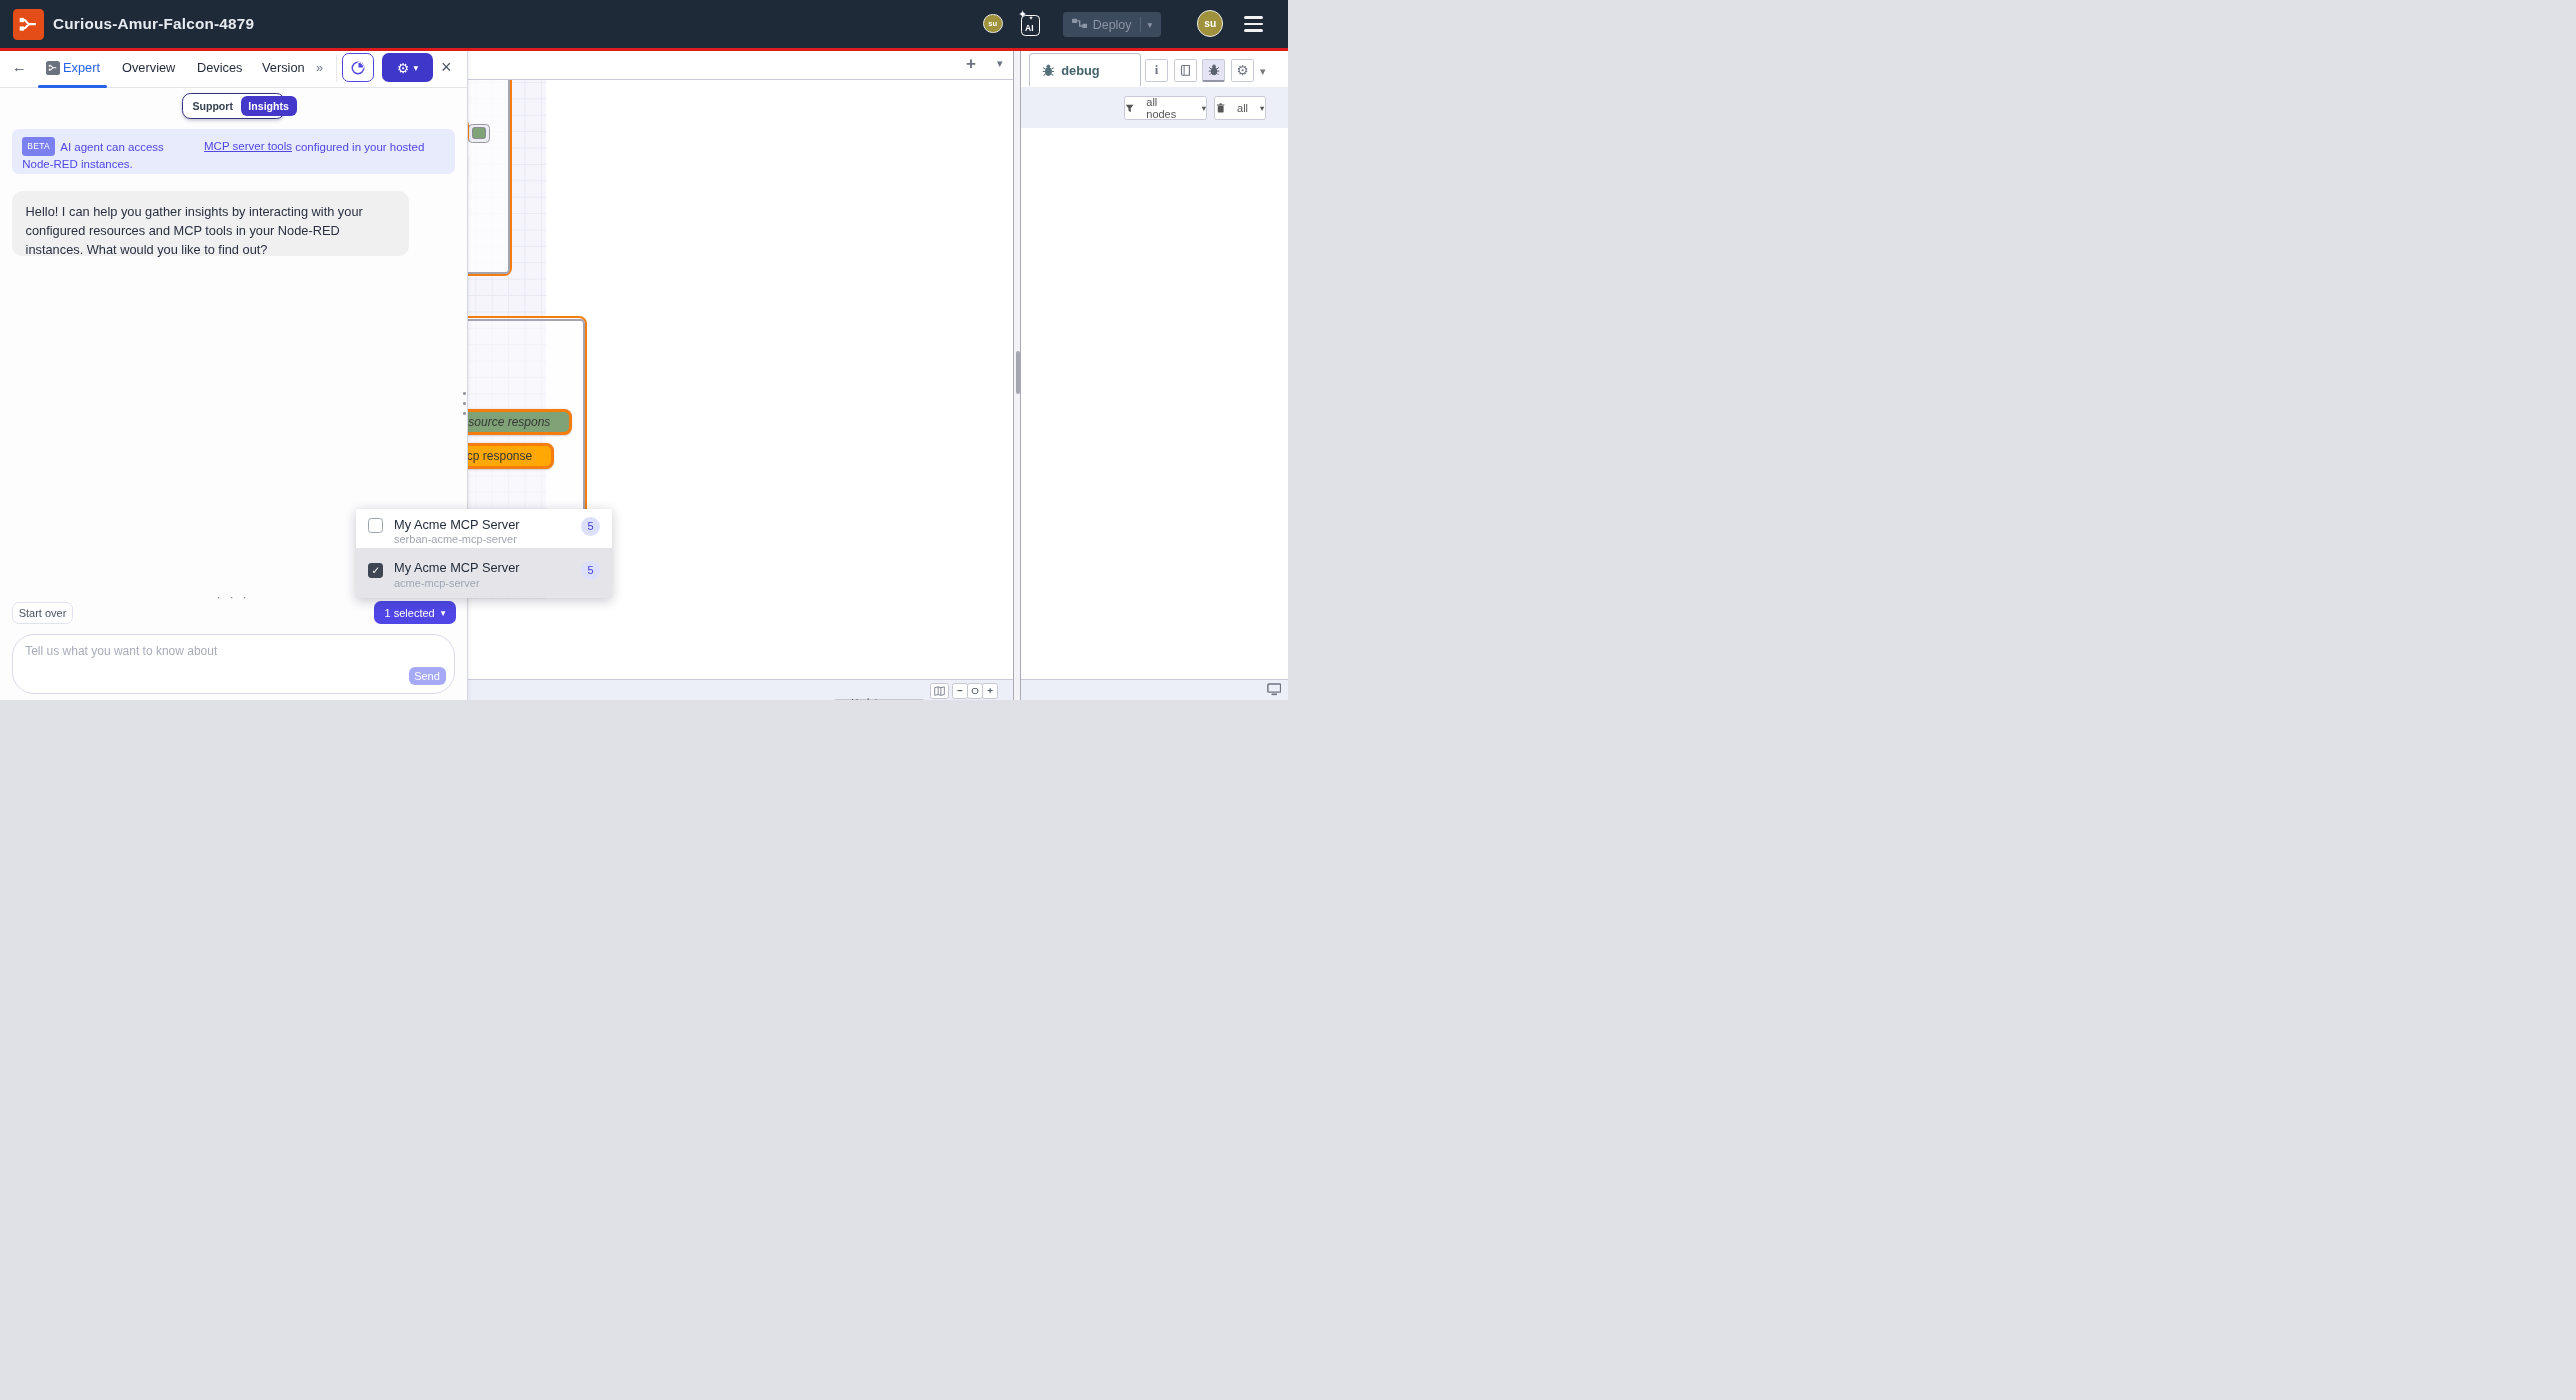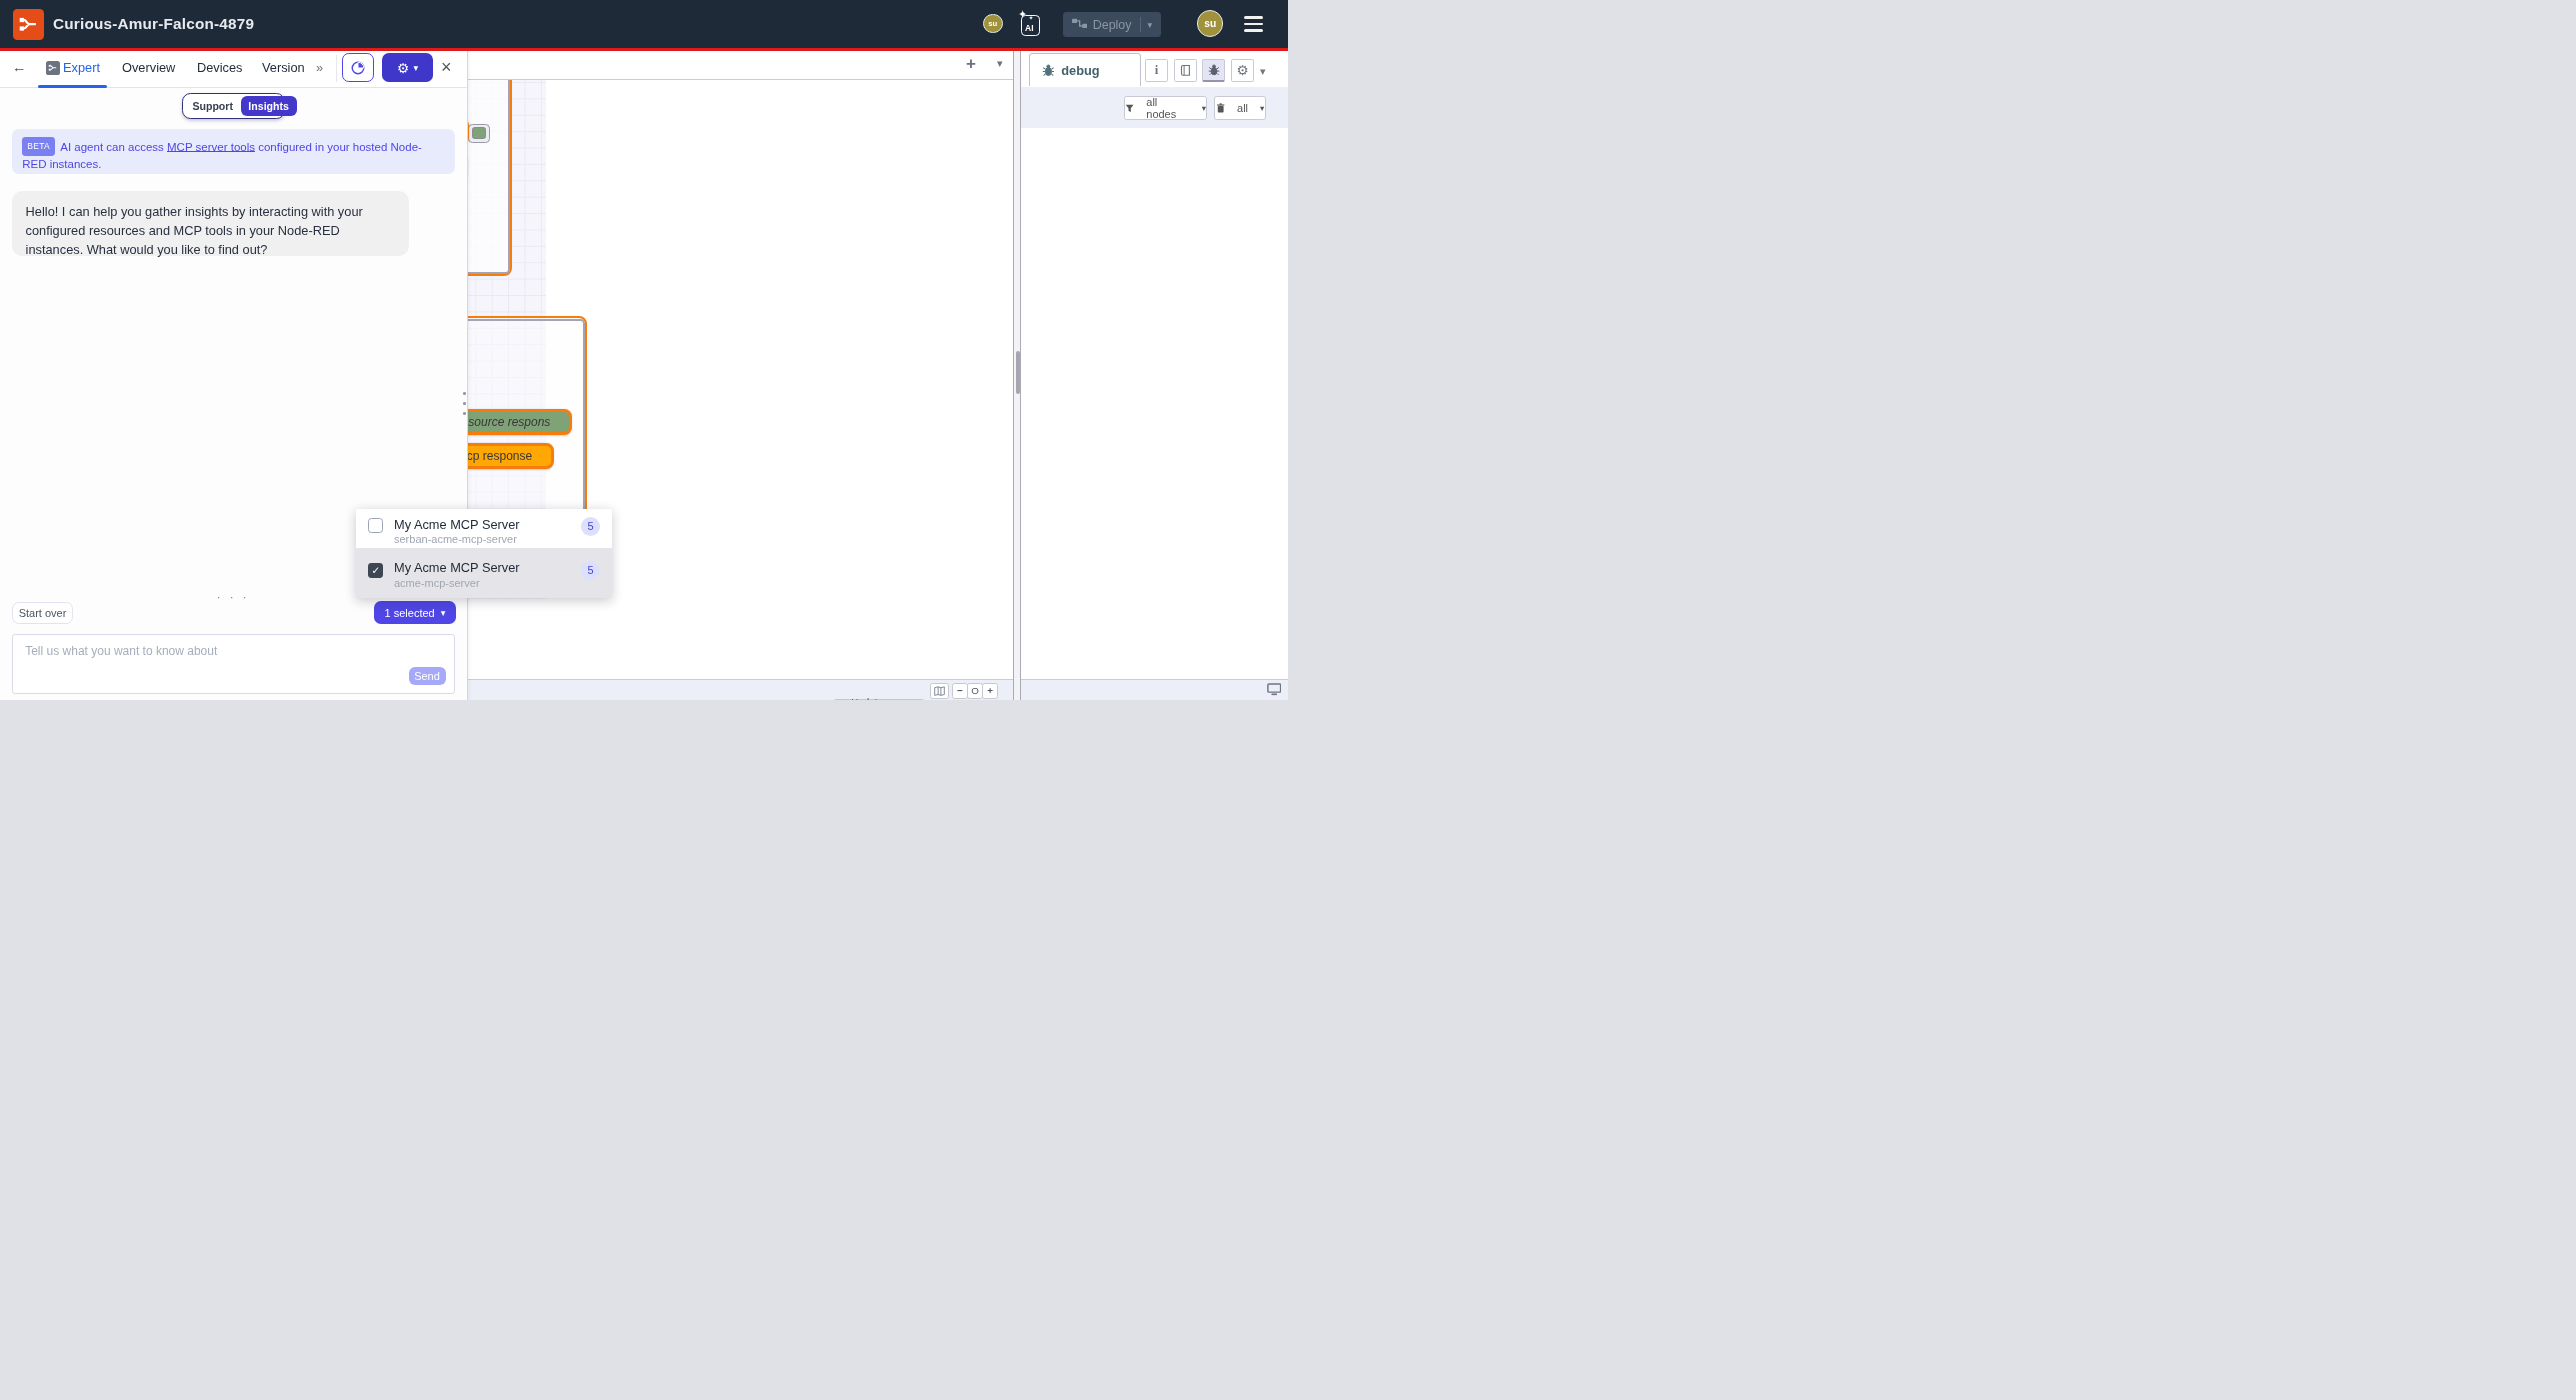--- a/index.html
+++ b/index.html
@@ -50,33 +50,33 @@
                border-radius:8.5px;box-sizing:border-box;display:flex;align-items:center;padding:1.7px;
                box-shadow:0 1.7px 3.4px rgba(40,40,90,.25);z-index:2;}
   #mode-support{font-size:10.6px;font-weight:bold;color:#374151;padding:0 7.7px;}
   #mode-insights{background:#4338CA;color:#fff;font-size:10.6px;font-weight:bold;border-radius:6px;
                  height:19.6px;display:flex;align-items:center;padding:0 7.7px;}
   
   #beta-box{left:12px;top:79px;width:443px;height:45px;background:#E8EBFC;border-radius:6.8px;
             font-size:11.5px;color:#4F46E5;line-height:16px;padding:7.7px 10.2px;box-sizing:border-box;}
   #beta-badge{display:inline-block;background:#7B80F0;color:#fff;font-size:8.5px;font-weight:normal;
               border-radius:3.4px;padding:1.7px 5.1px;margin-right:5.1px;vertical-align:0.9px;letter-spacing:0.3px;}
-  #beta-box a{color:#4F46E5;}
+  #beta-box a{color:#4F46E5;margin-left:37px;}
   
   #greeting{left:12px;top:141px;width:397px;height:65px;background:#F0F0F1;border-radius:10.2px;
             color:#283040;font-size:12.8px;line-height:19px;padding:11px 13.6px;box-sizing:border-box;}
   
   #resize-dots{left:216px;top:539px;width:34px;text-align:center;color:#8A8A95;font-size:12.8px;letter-spacing:2.6px;}
   #start-over{left:12px;top:552px;width:61px;height:22px;background:#fff;border:1.3px solid #E2E3F0;
               border-radius:6.8px;box-sizing:border-box;display:flex;align-items:center;justify-content:center;
               font-size:11px;color:#4B5563;}
   #sel-btn{left:374px;top:551px;width:82px;height:23px;background:#4F46E5;border-radius:6.8px;display:flex;
            align-items:center;justify-content:center;gap:6px;color:#fff;font-size:11px;}
   #chat-input{left:12px;top:584px;width:443px;height:60px;background:#fff;border:1.7px solid #D9DCE8;
-              border-radius:3px;box-sizing:border-box;}
+              border-radius:22px;box-sizing:border-box;}
   #chat-input textarea{position:absolute;left:10.2px;top:6.8px;width:341px;height:43px;border:none;outline:none;
               resize:none;font-family:"Liberation Sans",sans-serif;font-size:12px;color:#333;background:transparent;}
   #chat-input textarea::placeholder{color:#A7ADBB;}
   #send-btn{position:absolute;right:8.5px;bottom:7.7px;width:37px;height:18px;background:#A6A8F8;color:#fff;
             font-size:11px;border-radius:6px;display:flex;align-items:center;justify-content:center;}
   
   #tabstrip{left:467px;top:50px;width:546px;height:29px;background:#fff;border-bottom:0.9px solid #C9CBD9;z-index:10;}
   #strip-plus{position:absolute;left:499px;top:4.3px;font-size:17px;color:#6B7280;font-weight:bold;}
   #strip-caret{position:absolute;left:530px;top:6.8px;font-size:11px;color:#6B7280;}
   #canvas{left:467px;top:80px;width:546px;height:599px;overflow:hidden;background-color:#F5F5FB;

